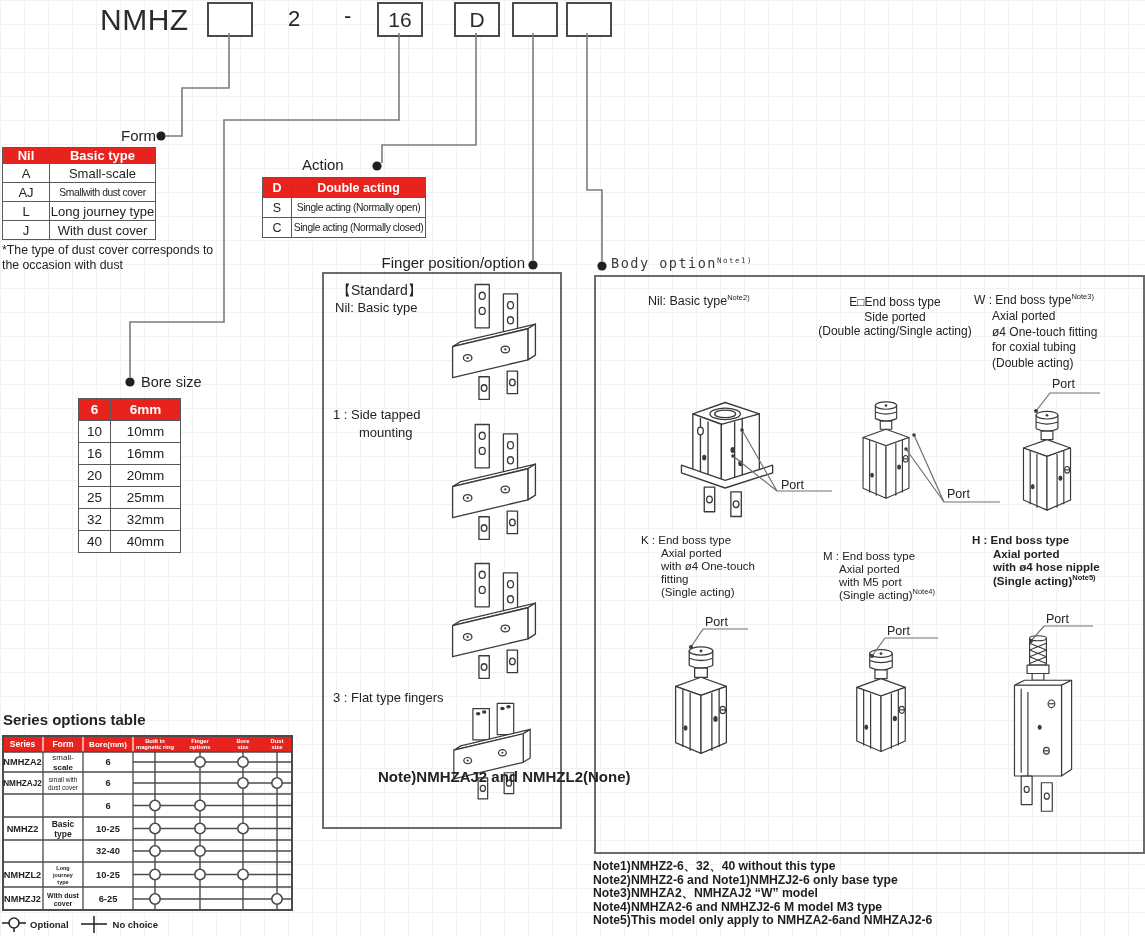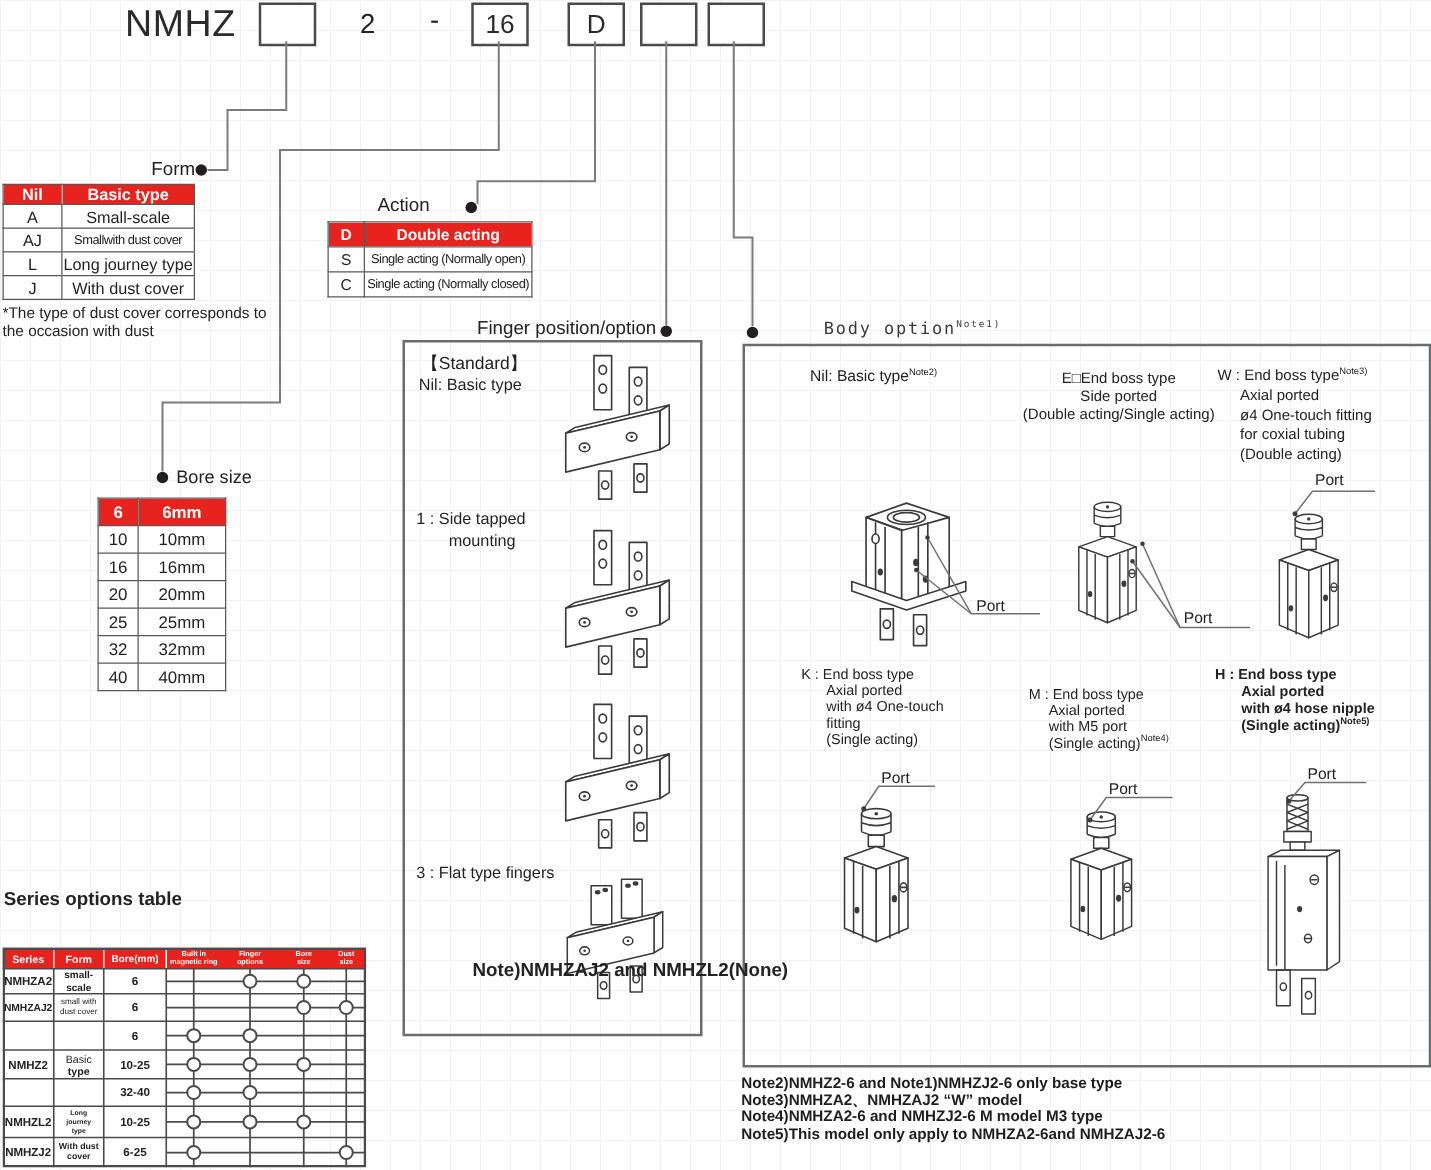--- a/index.html
+++ b/index.html
@@ -18,21 +18,21 @@
   #mc-dash{left:344px;top:3px;font-size:22px;}
   
   #overlay{left:0;top:0;z-index:6;pointer-events:none;}
   
   .seclabel{position:absolute;font-size:15px;color:#232323;z-index:3;}
   #form-label{left:60px;top:127px;width:96px;text-align:right;}
   #action-label{left:302px;top:156px;}
   #bore-label{left:141px;top:374px;font-size:14.5px;}
   #finger-label{left:340px;top:254px;width:185px;text-align:right;}
   #body-label{left:611px;top:255px;font-family:"DejaVu Sans Mono","Liberation Mono",monospace;
-    font-size:13.5px;letter-spacing:1.5px;color:#3a3a3c;margin-left:48px;}
+    font-size:13.5px;letter-spacing:1.5px;color:#3a3a3c;}
   
   table.kv{position:absolute;border-collapse:collapse;background:#fff;z-index:4;table-layout:fixed;}
   table.kv td{border:1.6px solid #58595b;text-align:center;padding:0;background:#fff;font-size:13px;overflow:hidden;white-space:nowrap;}
   table.kv tr.hdr td{background:var(--red);color:#fff;font-weight:bold;}
   #form-table{left:2px;top:147px;}
   #form-table td:first-child{width:46px;margin-left:25px;}#form-table td:last-child{width:105px;}
   #form-table tr{height:19px;}#form-table tr.hdr{height:16px;}
   #action-table{left:262px;top:177px;}
   #action-table td:first-child{width:28px;}#action-table td:last-child{width:133px;}
   #action-table tr{height:20px;}#action-table td{font-size:12.5px;}
@@ -72,21 +72,21 @@
   
   .fig{position:absolute;z-index:2;}
   .fig svg{display:block;width:100%;height:100%;}
   .fig path,.fig polygon,.fig rect,.fig ellipse,.fig line{stroke:#3b3b3d;stroke-width:1.4;fill:#fff;stroke-linejoin:round;}
   .fig .dk{fill:#3b3b3d;stroke:none;}
   .fig .ln{fill:none;}
   
   #notes{left:593px;top:860px;font-size:12.2px;font-weight:bold;line-height:13.5px;z-index:3;color:#1e1e1e;}
   
   #series-title{left:3px;top:711px;font-size:15px;font-weight:bold;z-index:3;text-align:right;}
-  #series-table{left:2px;top:758px;width:239px;height:176px;z-index:4;background:#fff;}
+  #series-table{left:2px;top:735px;width:239px;height:176px;z-index:4;background:#fff;}
   #series-table svg{position:absolute;left:0;top:0;}
   #series-table span{position:absolute;transform:translate(-50%,-50%);white-space:nowrap;text-align:center;}
   .shead{color:#fff;font-weight:bold;}
   
   #legend{left:2px;top:916px;display:flex;align-items:center;gap:4px;z-index:3;font-size:9.5px;font-weight:bold;}
   #legend svg{display:block;}
 </style>
 </head>
 <body>
 
@@ -458,20 +458,21 @@
   </svg>
     </div>
   <span class="port" id="port-nil">Port</span>
   <span class="port" id="port-e">Port</span>
   <span class="port" id="port-w">Port</span>
   <span class="port" id="port-k">Port</span>
   <span class="port" id="port-m">Port</span>
   <span class="port" id="port-h">Port</span>
 
   <div class="abs" id="notes">
+      <div>Note1)NMHZ2-6、32、40 without this type</div>
       <div>Note2)NMHZ2-6 and  Note1)NMHZJ2-6 only base type</div>
       <div>Note3)NMHZA2、NMHZAJ2 “W” model</div>
       <div>Note4)NMHZA2-6 and NMHZJ2-6 M model M3 type</div>
       <div>Note5)This model only apply to NMHZA2-6and NMHZAJ2-6</div>
     </div>
 
   <div class="abs" id="series-title">Series options table</div>
   <div class="abs" id="series-table">
       <svg width="291" height="176">
         <rect x="0" y="0" width="291" height="17" fill="#e8231d"></rect>
@@ -522,30 +523,30 @@
       <span class="shead" style="left: 106px; top: 9px; font-size: 8px;">Bore(mm)</span>
       <span class="shead" style="left: 153px; top: 5.5px; font-size: 5.8px;">Built in</span>
       <span class="shead" style="left: 153px; top: 12px; font-size: 5.8px;">magnetic ring</span>
       <span class="shead" style="left: 198px; top: 5.5px; font-size: 5.8px;">Finger</span>
       <span class="shead" style="left: 198px; top: 12px; font-size: 5.8px;">options</span>
       <span class="shead" style="left: 241px; top: 5.5px; font-size: 5.8px;">Bore</span>
       <span class="shead" style="left: 241px; top: 12px; font-size: 5.8px;">size</span>
       <span class="shead" style="left: 275px; top: 5.5px; font-size: 5.8px;">Dust</span>
       <span class="shead" style="left: 275px; top: 12px; font-size: 5.8px;">size</span>
       <span style="left: 20.5px; top: 27px; font-size: 9.2px; font-weight: bold;">NMHZA2</span>
-      <span style="left: 61px; top: 22.25px; font-size: 8px; font-weight: bold;">small-</span>
+      <span style="left: 61px; top: 22.25px; font-size: 8px; font-weight: normal;">small-</span>
       <span style="left: 61px; top: 31.75px; font-size: 8px; font-weight: bold;">scale</span>
       <span style="left: 106px; top: 27px; font-size: 9.3px; font-weight: bold;">6</span>
       <span style="left: 20.5px; top: 48px; font-size: 8.2px; font-weight: bold;">NMHZAJ2</span>
       <span style="left: 61px; top: 44px; font-size: 6.5px;">small with</span>
       <span style="left: 61px; top: 52px; font-size: 6.5px;">dust cover</span>
       <span style="left: 106px; top: 48px; font-size: 9.3px; font-weight: bold;">6</span>
       <span style="left: 106px; top: 70.5px; font-size: 9.3px; font-weight: bold;">6</span>
       <span style="left: 20.5px; top: 93.5px; font-size: 9.2px; font-weight: bold;">NMHZ2</span>
-      <span style="left: 61px; top: 88.5px; font-size: 8.5px; font-weight: normal;">Basic</span>
+      <span style="left: 61px; top: 88.5px; font-size: 8.5px; font-weight: bold;">Basic</span>
       <span style="left: 61px; top: 98.5px; font-size: 8.5px; font-weight: bold;">type</span>
       <span style="left: 106px; top: 93.5px; font-size: 9.3px; font-weight: bold;">10-25</span>
       <span style="left: 106px; top: 116px; font-size: 9.3px; font-weight: bold;">32-40</span>
       <span style="left: 20.5px; top: 139.5px; font-size: 9.2px; font-weight: bold;">NMHZL2</span>
       <span style="left: 61px; top: 132.5px; font-size: 5.5px; font-weight: bold;">Long</span>
       <span style="left: 61px; top: 139.5px; font-size: 5.5px; font-weight: bold;">journey</span>
       <span style="left: 61px; top: 146.5px; font-size: 5.5px; font-weight: bold;">type</span>
       <span style="left: 106px; top: 139.5px; font-size: 9.3px; font-weight: bold;">10-25</span>
       <span style="left: 20.5px; top: 164px; font-size: 9.2px; font-weight: bold;">NMHZJ2</span>
       <span style="left: 61px; top: 159.75px; font-size: 7px; font-weight: bold;">With dust</span>

